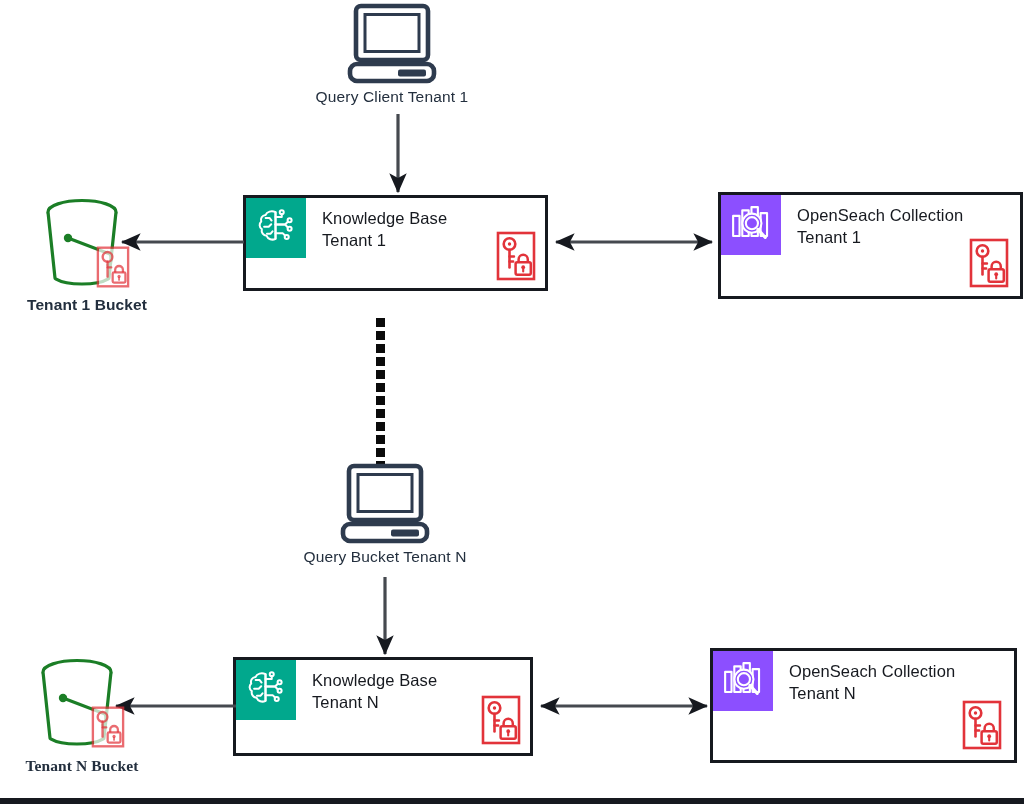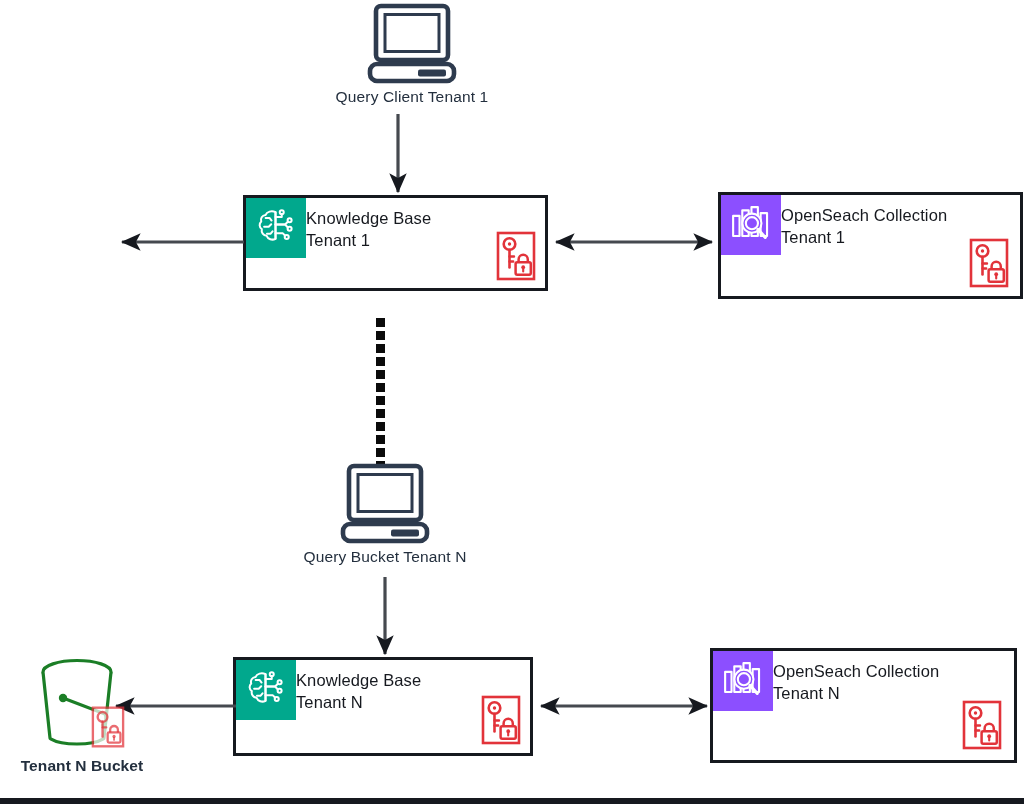--- a/index.html
+++ b/index.html
@@ -23,21 +23,21 @@
   .svc-icon {
     position: absolute;
     left: 0; top: 0;
     width: 60px; height: 60px;
     display: flex; align-items: center; justify-content: center;
   }
   .svc-icon.teal   { background: #01A88D; }
   .svc-icon.purple { background: #8C4FFF; }
   .svc-title {
     position: absolute;
-    left: 60px; top: 9px;
+    left: 76px; top: 9px;
     font-size: 16.5px;
     line-height: 22px;
     color: #16191F;
     white-space: pre-line;
     letter-spacing: .1px;
   }
   .sec-badge {
     position: absolute;
     width: 40px; height: 50px;
   }
@@ -87,21 +87,21 @@
     <defs>
       <marker id="arrEnd" viewBox="0 0 10 10" refX="9.4" refY="5" markerWidth="6.2" markerHeight="6.2" orient="auto-start-reverse">
         <path d="M0,0.6 L10,5 L0,9.4 L2.4,5 Z" fill="#16191F"></path>
       </marker>
       <marker id="arrStart" viewBox="0 0 10 10" refX="9.4" refY="5" markerWidth="6.2" markerHeight="6.2" orient="auto-start-reverse">
         <path d="M0,0.6 L10,5 L0,9.4 L2.4,5 Z" fill="#16191F"></path>
       </marker>
     </defs>
   </svg>
 
-  <div class="client" style="left:352px; top:4px; width:120px; height:112px;">
+  <div class="client" style="left:332px; top:4px; width:120px; height:112px;">
     <svg width="120" height="80" viewBox="0 0 120 80">
       <rect x="24" y="2" width="72" height="54" rx="5" ry="5" fill="#ffffff" stroke="#2E3B4E" stroke-width="4.6"></rect>
       <rect x="33" y="10.5" width="54" height="37" fill="#ffffff" stroke="#2E3B4E" stroke-width="3"></rect>
       <rect x="18" y="60" width="84" height="17" rx="7" ry="7" fill="#ffffff" stroke="#2E3B4E" stroke-width="4.6"></rect>
       <rect x="66" y="65.5" width="28" height="7" rx="2" ry="2" fill="#2E3B4E"></rect>
     </svg>
     <span class="client-label" style="top:84px;">Query Client Tenant 1</span>
   </div>
 
   <svg class="abs" style="left:378px; top:112px; width:42px; height:90px;">
@@ -142,20 +142,40 @@
       <rect x="19.6" y="31.3" width="15.2" height="12.4" rx="1.6" fill="#ffffff" stroke="#E2333A" stroke-width="2.5"></rect>
       <circle cx="27.2" cy="36.2" r="1.9" fill="#E2333A"></circle>
       <path d="M27.2 37.6 L27.2 40.4" stroke="#E2333A" stroke-width="2.1" stroke-linecap="round"></path>
     </svg>
   </div>
 
   <svg class="abs" style="left:112px; top:228px; width:140px; height:30px;">
     <line x1="132" y1="14" x2="10" y2="14" stroke="#45494F" stroke-width="3.2" marker-end="url(#arrEnd)"></line>
   </svg>
 
+  <div class="bucket" style="left:30px; top:196px; width:115px; height:120px;">
+    <svg width="110" height="96" viewBox="0 0 110 96">
+      <ellipse cx="52" cy="16" rx="34" ry="11.5" fill="#ffffff" stroke="#1B7E26" stroke-width="3.2"></ellipse>
+      <path d="M18 16 L25 82 a1 1 0 0 0 .6 .8 C31 86 42 88 52 88
+               C62 88 73 86 78.4 82.8 a1 1 0 0 0 .6 -.8 L86 16" fill="#ffffff" stroke="#1B7E26" stroke-width="3.2"></path>
+      <path d="M38 42 L80 58 a8 8 0 0 1 -2 11" fill="none" stroke="#1B7E26" stroke-width="3.2" stroke-linecap="round"></path>
+      <circle cx="38" cy="42" r="4.2" fill="#1B7E26"></circle>
+    </svg>
+    <svg class="abs" style="left:66px; top:50px; width:34px; height:42px;" viewBox="0 0 40 50">
+      <rect x="2" y="2" width="36" height="46" fill="#ffffff" stroke="#E2333A" stroke-width="2.8" opacity=".72"></rect>
+      <circle cx="13.5" cy="13" r="5.8" fill="none" stroke="#E2333A" stroke-width="2.8" opacity=".72"></circle>
+      <path d="M13.5 18.8 L13.5 36.5" stroke="#E2333A" stroke-width="2.8" stroke-linecap="round" opacity=".72"></path>
+      <path d="M13.5 25.5 L18 25.5" stroke="#E2333A" stroke-width="2.6" stroke-linecap="round" opacity=".72"></path>
+      <path d="M22.6 31.5 L22.6 28.4 a4.6 4.6 0 0 1 9.2 0 L31.8 31.5" fill="none" stroke="#E2333A" stroke-width="2.7" opacity=".72"></path>
+      <rect x="19.6" y="31.3" width="15.2" height="12.4" rx="1.6" fill="#ffffff" stroke="#E2333A" stroke-width="2.7" opacity=".72"></rect>
+      <circle cx="27.2" cy="36.2" r="1.9" fill="#E2333A" opacity=".72"></circle>
+      <path d="M27.2 37.6 L27.2 40.4" stroke="#E2333A" stroke-width="2.1" stroke-linecap="round" opacity=".72"></path>
+    </svg>
+    <span class="bucket-label" style="top:100px; left:57px;">Tenant 1 Bucket</span>
+  </div>
 
   <svg class="abs" style="left:546px; top:228px; width:176px; height:30px;">
     <line x1="10" y1="14" x2="166" y2="14" stroke="#45494F" stroke-width="3.2" marker-start="url(#arrStart)" marker-end="url(#arrEnd)"></line>
   </svg>
 
   <div class="svc-box" style="left:718px; top:192px; width:305px; height:107px;">
     <div class="svc-icon purple">
       <svg width="44" height="44" viewBox="0 0 48 48">
         <g fill="none" stroke="#ffffff" stroke-width="2.3" stroke-linejoin="round">
           <rect x="4.5" y="14" width="7" height="22"></rect>
@@ -249,21 +269,21 @@
       <rect x="19.6" y="31.3" width="15.2" height="12.4" rx="1.6" fill="#ffffff" stroke="#E2333A" stroke-width="2.5"></rect>
       <circle cx="27.2" cy="36.2" r="1.9" fill="#E2333A"></circle>
       <path d="M27.2 37.6 L27.2 40.4" stroke="#E2333A" stroke-width="2.1" stroke-linecap="round"></path>
     </svg>
   </div>
 
   <svg class="abs" style="left:106px; top:692px; width:140px; height:30px;">
     <line x1="130" y1="14" x2="10" y2="14" stroke="#45494F" stroke-width="3.2" marker-end="url(#arrEnd)"></line>
   </svg>
 
-  <div class="bucket" style="left:25px; top:656px; width:115px; height:122px;">
+  <div class="bucket" style="left:25px; top:656px; width:115px; height:122px;font-family:Liberation Serif, serif;">
     <svg width="110" height="96" viewBox="0 0 110 96">
       <ellipse cx="52" cy="16" rx="34" ry="11.5" fill="#ffffff" stroke="#1B7E26" stroke-width="3.2"></ellipse>
       <path d="M18 16 L25 82 a1 1 0 0 0 .6 .8 C31 86 42 88 52 88
                C62 88 73 86 78.4 82.8 a1 1 0 0 0 .6 -.8 L86 16" fill="#ffffff" stroke="#1B7E26" stroke-width="3.2"></path>
       <path d="M38 42 L80 58 a8 8 0 0 1 -2 11" fill="none" stroke="#1B7E26" stroke-width="3.2" stroke-linecap="round"></path>
       <circle cx="38" cy="42" r="4.2" fill="#1B7E26"></circle>
     </svg>
     <svg class="abs" style="left:66px; top:50px; width:34px; height:42px;" viewBox="0 0 40 50">
       <rect x="2" y="2" width="36" height="46" fill="#ffffff" stroke="#E2333A" stroke-width="2.8" opacity=".72"></rect>
       <circle cx="13.5" cy="13" r="5.8" fill="none" stroke="#E2333A" stroke-width="2.8" opacity=".72"></circle>

